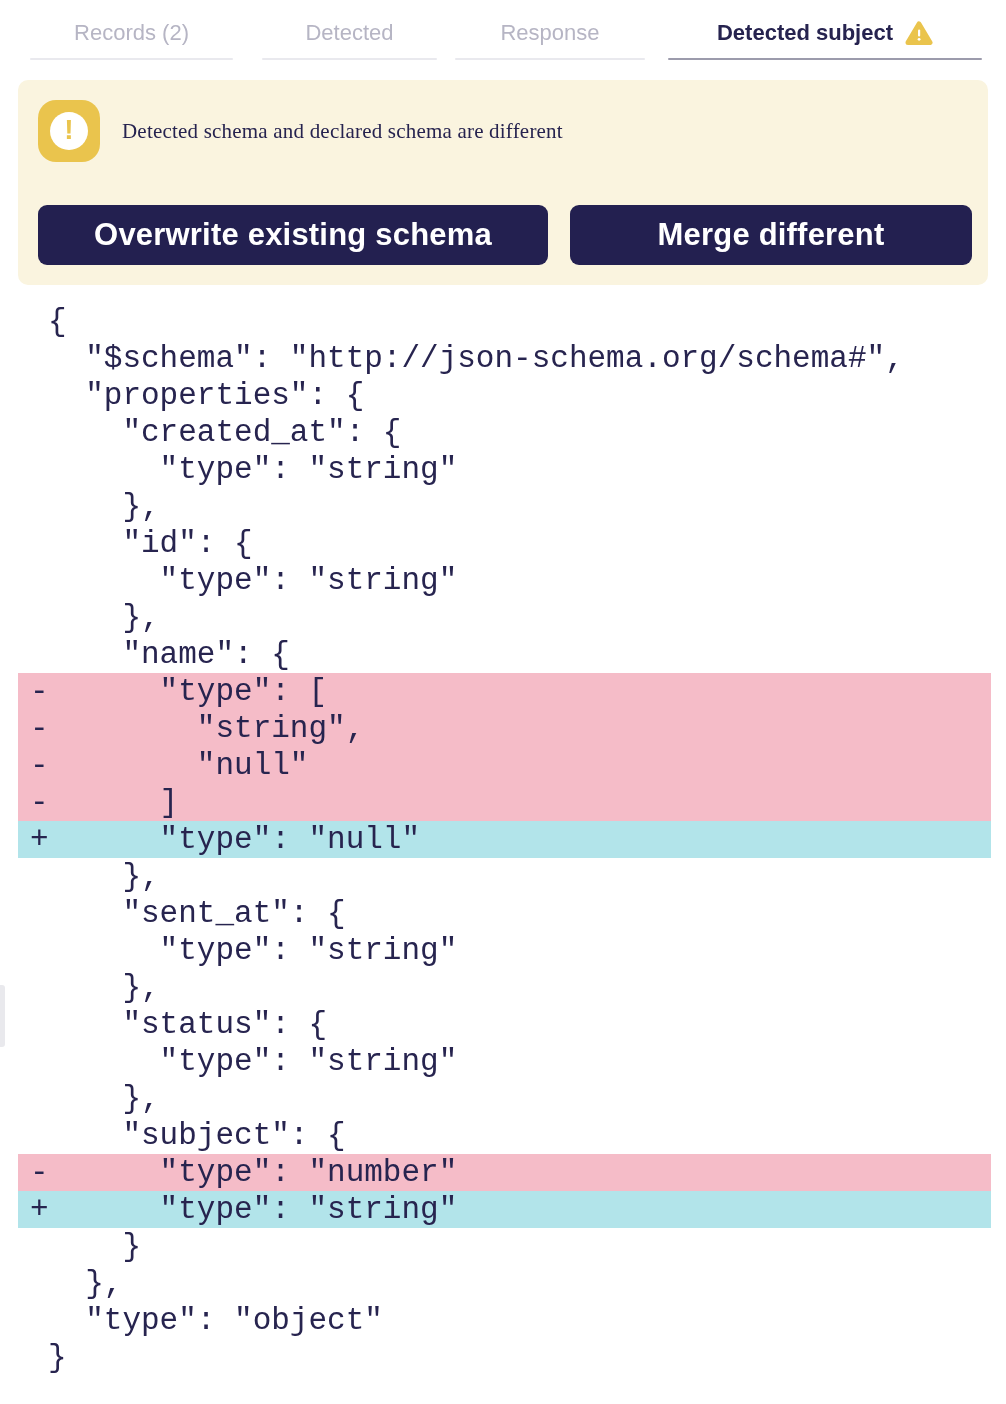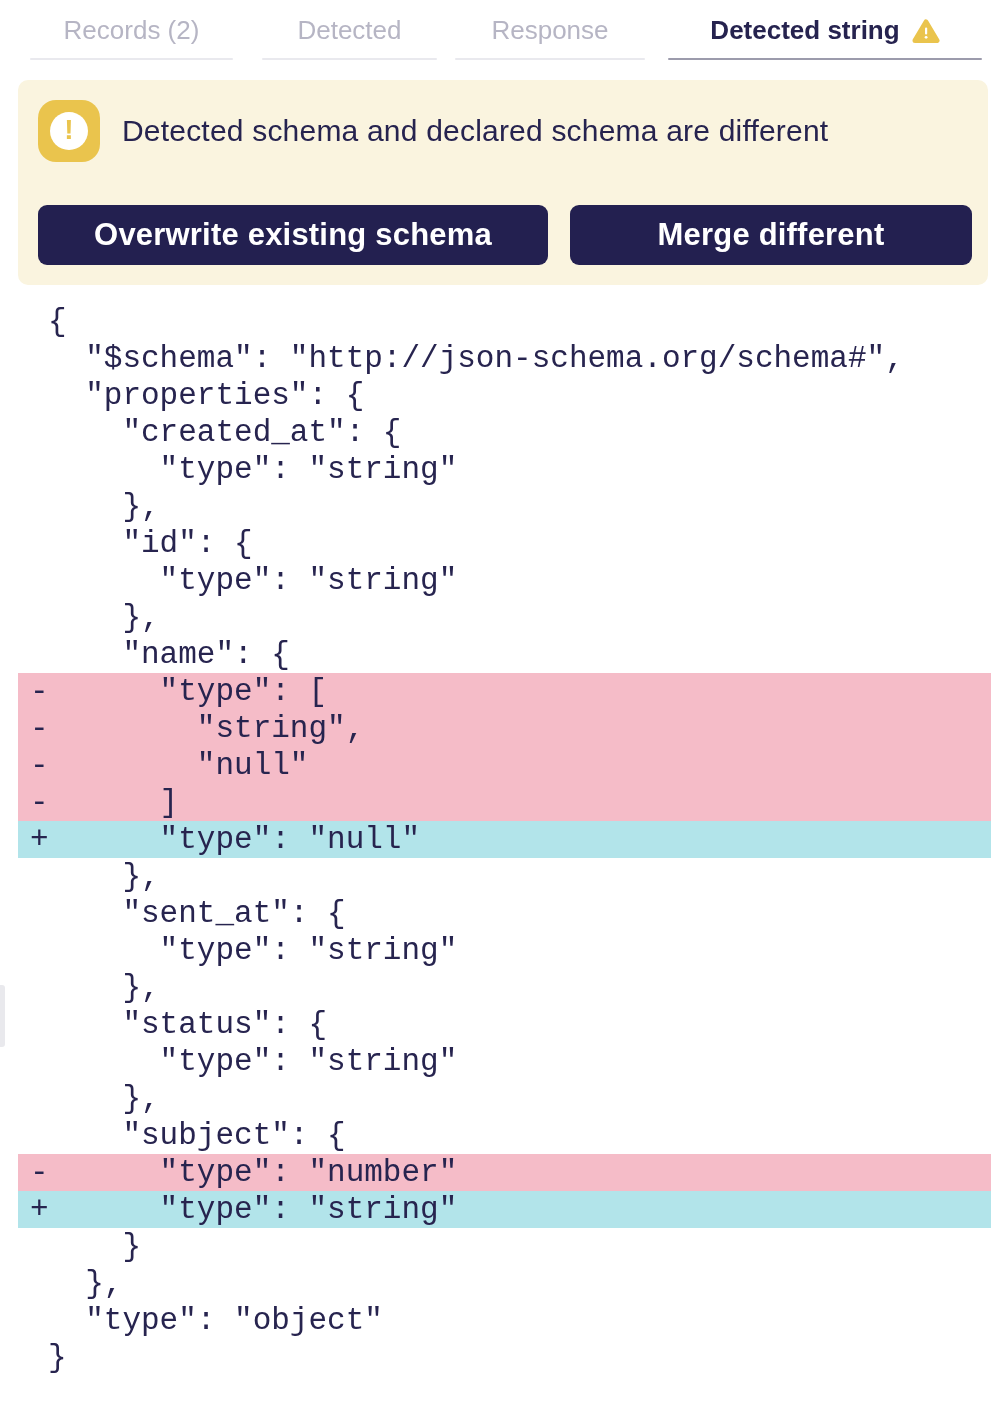--- a/index.html
+++ b/index.html
@@ -14,21 +14,21 @@
   .tabbar {
     position:absolute; left:0; top:0; width:1006px; height:60px;
     display:flex; padding-left:30px;
   }
   .tab {
     display:flex; flex-direction:column; align-items:center;
     justify-content:flex-end; cursor:pointer;
   }
   .tab-label-row {
     display:flex; align-items:center; gap:12px;
-    margin-bottom:12px; font-size:26px;
+    margin-bottom:12px; font-size:22px;
   }
   .tab-inactive .tab-label-row { color:#b6b5c4; font-weight:500; }
   .tab-active   .tab-label-row { color:#26234f; font-weight:600; }
   .tab-underline { width:100%; height:2px; border-radius:1px; }
   .tab-inactive .tab-underline { background:#e9e9ee; }
   .tab-active   .tab-underline { background:#9c9bac; }
   .tab1 { width:203px; margin-right:29px; }
   .tab2 { width:175px; margin-right:18px; }
   .tab3 { width:190px; margin-right:23px; }
   .tab4 { width:314px; }
@@ -48,21 +48,21 @@
     width:38px; height:38px; border-radius:50%; background:#ffffff;
     display:flex; align-items:center; justify-content:center;
   }
   .banner-alert-glyph {
     color:#eac44d; font-weight:700; font-size:28px; line-height:1;
     transform:translateY(-1px);
   }
   .banner-message {
     position:absolute; left:104px; top:20px; height:62px;
     display:flex; align-items:center;
-    font-size:30px; font-weight:500; color:#26234f; letter-spacing:0.2px;
+    font-size:21px; font-weight:500; color:#26234f; letter-spacing:0.2px;font-family:Liberation Serif, serif;
   }
   .banner-btn {
     position:absolute; top:125px; height:60px;
     background:#232050; color:#ffffff; border:none; border-radius:9px;
     font-family:"Liberation Sans", sans-serif;
     font-size:31px; font-weight:700; letter-spacing:0.2px;
     display:flex; align-items:center; justify-content:center;
     cursor:pointer;
   }
   .btn-overwrite { left:20px;  width:510px; }
@@ -110,21 +110,21 @@
       <div class="tab-underline"></div>
     </div>
     <div class="tab tab3 tab-inactive">
       <div class="tab-label-row">
         <span>Response</span>
       </div>
       <div class="tab-underline"></div>
     </div>
     <div class="tab tab4 tab-active">
       <div class="tab-label-row">
-        <span>Detected string</span>
+        <span>Detected subject</span>
         <span class="warn-triangle">
           <svg width="28" height="26" viewBox="0 0 28 26">
             <path d="M14 4 L25 22.5 H3 Z" fill="#eac44d" stroke="#eac44d" stroke-width="5" stroke-linejoin="round"></path>
             <rect x="13" y="9.5" width="2.2" height="7" rx="1.1" fill="#ffffff"></rect>
             <circle cx="14.1" cy="19.3" r="1.4" fill="#ffffff"></circle>
           </svg>
         </span>
       </div>
       <div class="tab-underline"></div>
     </div>

